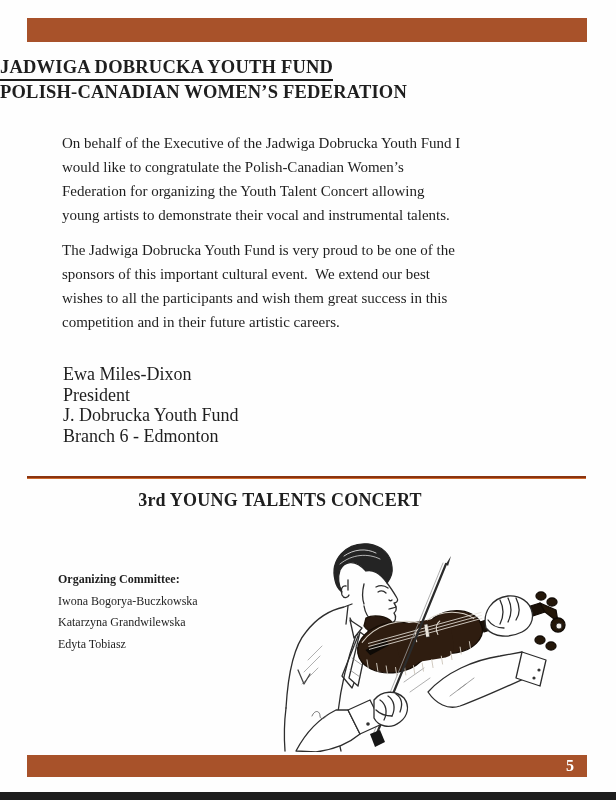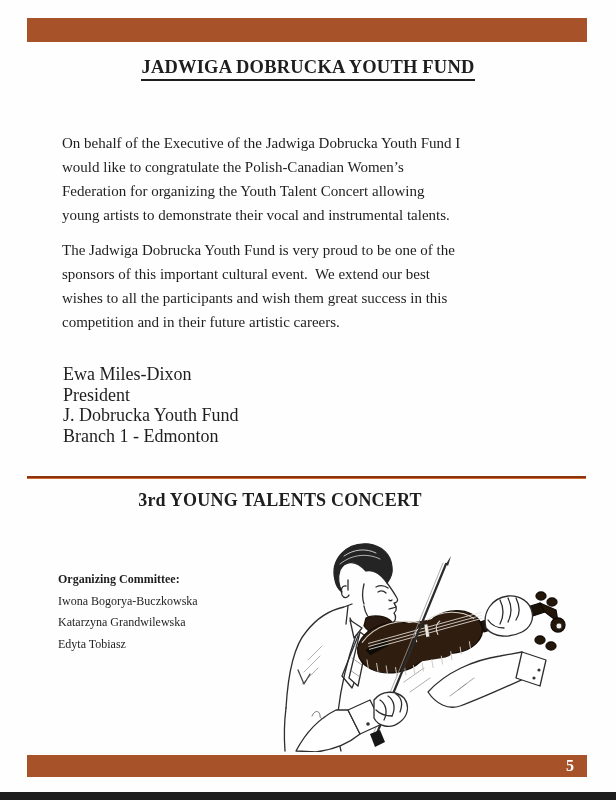--- a/index.html
+++ b/index.html
@@ -10,21 +10,21 @@
     color:var(--text,#1e1e1e);
   }
   .accent-bar { position:absolute; left:27px; width:560px; background:var(--accent,#a8522a); }
   .accent-bar.top { top:18px; height:24px; }
   .accent-bar.bottom {
     top:755px; height:22px; box-sizing:border-box;
     display:flex; align-items:center; justify-content:flex-end; padding-right:13px;
   }
   .page-number { color:#ffffff; font-weight:bold; font-size:16px; line-height:1; }
   .title-block {
-    position:absolute; top:56px; left:0; width:616px; text-align:center;
+    position:absolute; top:56px; left:0; width:616px; text-align:left;
     font-weight:bold; font-size:18.5px; line-height:23px; letter-spacing:0.2px;
   }
   .title-underline { display:inline-block; border-bottom:2px solid #1e1e1e; padding-bottom:0px; }
   .para {
     position:absolute; left:62px; width:540px;
     font-size:15px; line-height:24px; white-space:pre-wrap;
   }
   .para.p1 { top:131px; }
   .para.p2 { top:226px;margin-top:12px; }
   .signature {
@@ -47,35 +47,36 @@
 </style>
 </head>
 <body>
 
 <div class="page">
 
   <div class="accent-bar top"></div>
 
   <div class="title-block">
     <div><span class="title-underline">JADWIGA DOBRUCKA YOUTH FUND</span></div>
+    <div>POLISH-CANADIAN WOMEN’S FEDERATION</div>
   </div>
 
   <div class="para p1">On behalf of the Executive of the Jadwiga Dobrucka Youth Fund I
 would like to congratulate the Polish-Canadian Women’s
 Federation for organizing the Youth Talent Concert allowing
 young artists to demonstrate their vocal and instrumental talents.</div>
   <div class="para p2">The Jadwiga Dobrucka Youth Fund is very proud to be one of the
 sponsors of this important cultural event.  We extend our best
 wishes to all the participants and wish them great success in this
 competition and in their future artistic careers.</div>
 
   <div class="signature">Ewa Miles-Dixon
 President
 J. Dobrucka Youth Fund
-Branch 1 - Edmonton</div>
+Branch 6 - Edmonton</div>
 
   <div class="divider"></div>
 
   <div class="concert-title">3rd YOUNG TALENTS CONCERT</div>
 
   <div class="committee">
     <div class="heading">Organizing Committee:</div>
     <div class="names">Iwona Bogorya-Buczkowska
 Katarzyna Grandwilewska
 Edyta Tobiasz</div>

